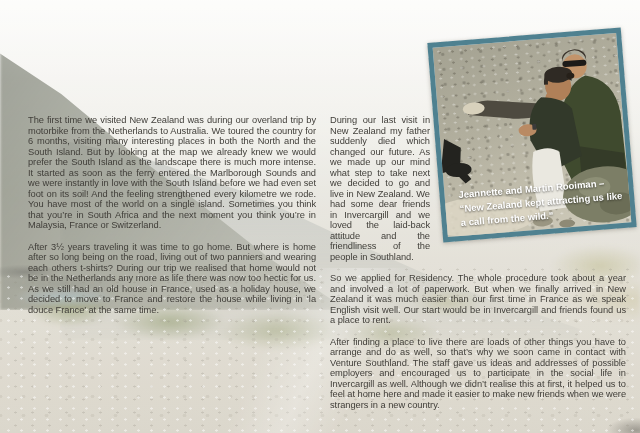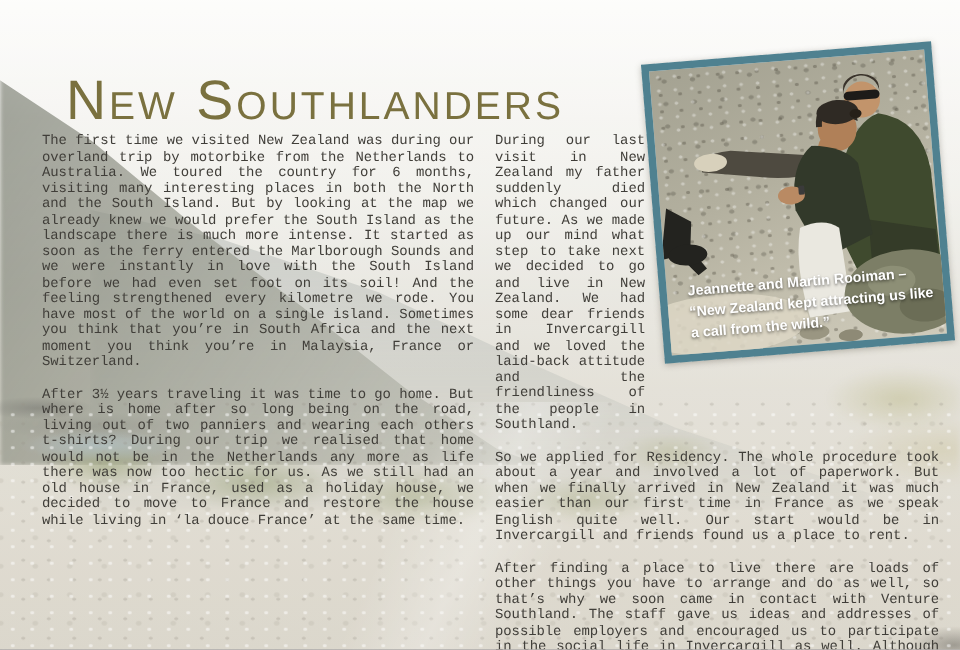--- a/index.html
+++ b/index.html
@@ -68,21 +68,21 @@
     position:absolute;left:44px;top:46px;z-index:3;margin:0;
     font-family:"Liberation Sans", sans-serif;
     font-variant:small-caps;
     font-weight:400;
     font-size:37px;
     letter-spacing:2px;
     color:#7a713f;
     white-space:nowrap;
   }
   
-  .col{position:absolute;top:89px;z-index:2;font-family:Liberation Mono, monospace;}
+  .col{position:absolute;top:115px;z-index:2;}
   .col-left{left:28px;width:288px;}
   .col-right{left:330px;width:296px;}
   .col p{
     margin:0 0 11px 0;
     font-size:9.3px;
     line-height:10.5px;
     letter-spacing:-0.05px;
     text-align:justify;
     color:#403e39;
   }
@@ -116,30 +116,29 @@
   <div class="bg">
     <div class="sky"></div>
     <div class="mtn-far"></div>
     <div class="mtn-near"></div>
     <div class="greenery"></div>
     <div class="shore"></div>
     <div class="gravel"></div>
     <div class="wash"></div>
   </div>
 
-  <h1 class="title" style="color: rgb(122, 113, 63);">New Southlanders</h1>
 
   <div class="col col-left">
     <p>The first time we visited New Zealand was during our overland trip by motorbike from the Netherlands to Australia. We toured the country for 6 months, visiting many interesting places in both the North and the South Island. But by looking at the map we already knew we would prefer the South Island as the landscape there is much more intense. It started as soon as the ferry entered the Marlborough Sounds and we were instantly in love with the South Island before we had even set foot on its soil! And the feeling strengthened every kilometre we rode. You have most of the world on a single island. Sometimes you think that you’re in South Africa and the next moment you think you’re in Malaysia, France or Switzerland.</p>
     <p>After 3½ years traveling it was time to go home. But where is home after so long being on the road, living out of two panniers and wearing each others t-shirts? During our trip we realised that home would not be in the Netherlands any more as life there was now too hectic for us. As we still had an old house in France, used as a holiday house, we decided to move to France and restore the house while living in ‘la douce France’ at the same time.</p>
   </div>
 
   <div class="col col-right">
     <p class="narrow">During our last visit in New Zealand my father suddenly died which changed our future. As we made up our mind what step to take next we decided to go and live in New Zealand. We had some dear friends in Invercargill and we loved the laid-back attitude and the friendliness of the people in Southland.</p>
-    <p>So we applied for Residency. The whole procedure took about a year and involved a lot of paperwork. But when we finally arrived in New Zealand it was much easier than our first time in France as we speak English quite well. Our start would be in Invercargill and friends found us a place to rent.</p>
+    <p>So we applied for Residency. The whole procedure took about a year and involved a lot of paperwork. But when we finally arrived in New Zealand it was much easier than our first time in France as we speak English visit well. Our start would be in Invercargill and friends found us a place to rent.</p>
     <p>After finding a place to live there are loads of other things you have to arrange and do as well, so that’s why we soon came in contact with Venture Southland. The staff gave us ideas and addresses of possible employers and encouraged us to participate in the social life in Invercargill as well. Although we didn’t realise this at first, it helped us to feel at home here and made it easier to make new friends when we were strangers in a new country.</p>
   </div>
 
   <figure class="photo" style="border-color: rgb(79, 129, 144);">
     <svg viewBox="0 0 184 190" width="184" height="190" aria-hidden="true">
 
       <ellipse cx="35" cy="172" rx="58" ry="20" fill="rgba(221,215,197,0.85)"></ellipse>
 
       <g fill="#23231f">
         <path d="M4 92 l16 10 l-2 18 l10 14 l-6 4 l-12 -14 l-12 2 z"></path>

